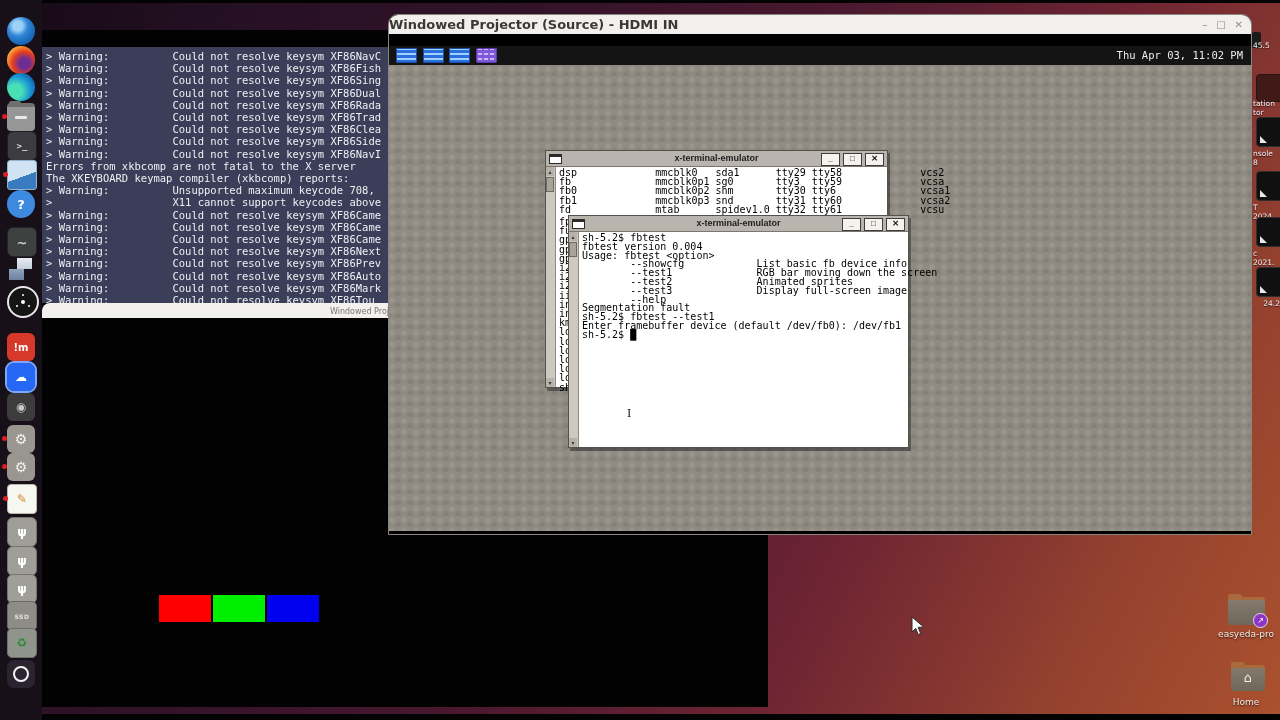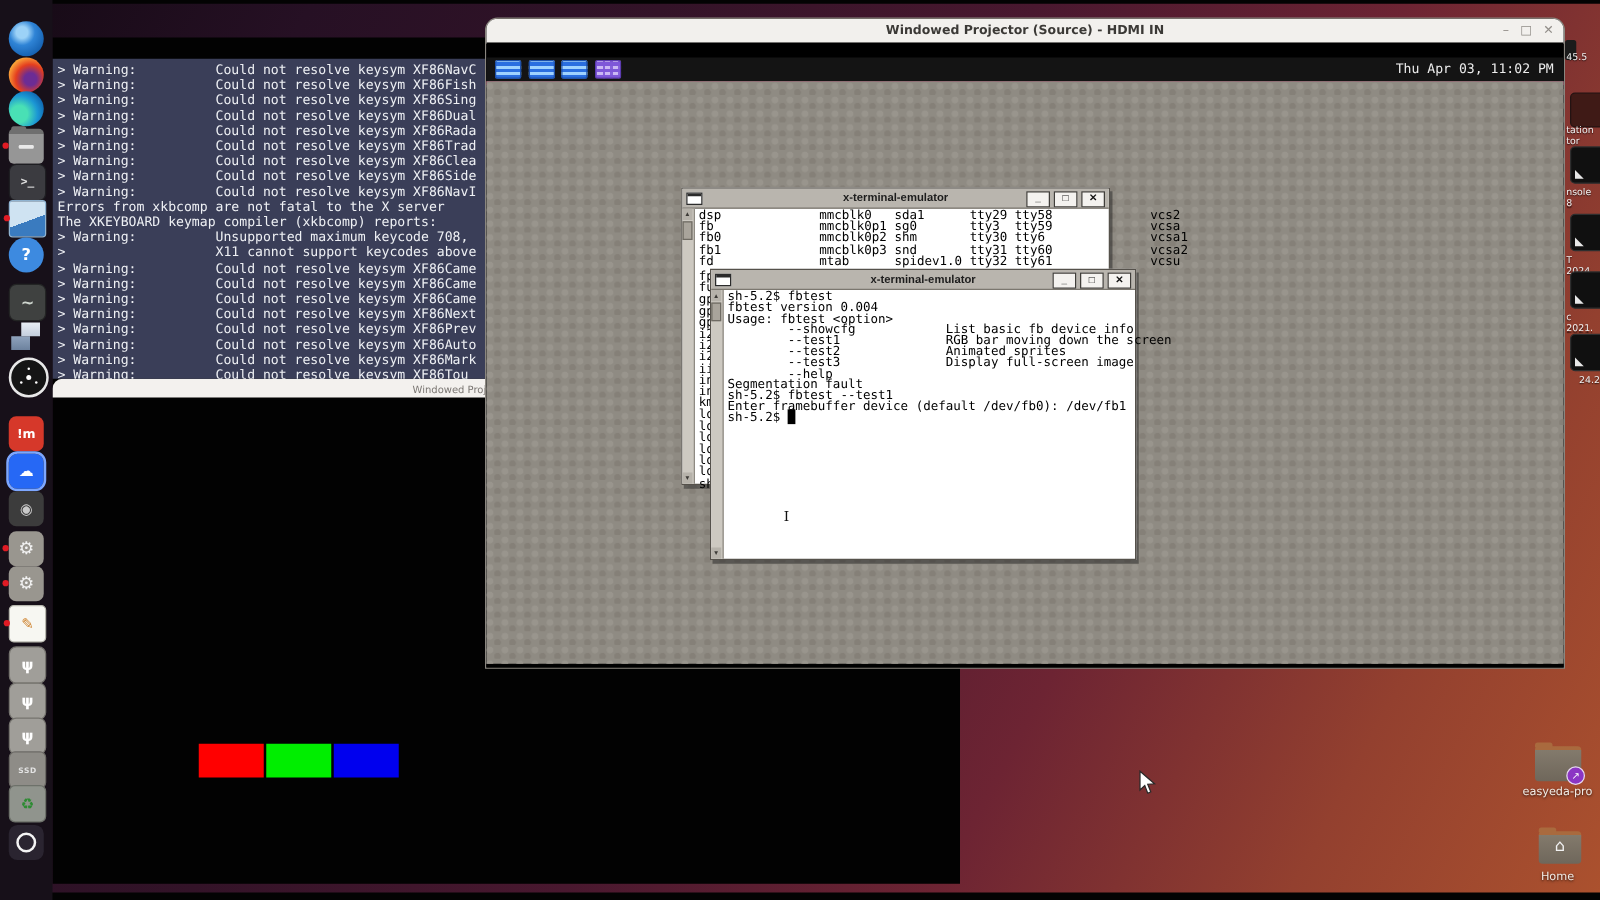--- a/index.html
+++ b/index.html
@@ -62,21 +62,21 @@
   #lt-body{position:absolute;left:0;top:15px;width:348px;height:256px;background:#3a3e58;overflow:hidden;}
   #lt-body pre{position:absolute;left:4px;top:3px;margin:0;font:10.5px/12.2px "DejaVu Sans Mono",monospace;color:#eef0f4;white-space:pre;}
 
   
   #behind-bar{left:42px;top:303px;width:348px;height:15px;background:#f3f1ee;border-radius:8px 0 0 0;overflow:hidden;}
   #behind-bar span{position:absolute;right:1px;top:4px;font-size:8px;color:#7a7672;white-space:nowrap;}
 
   
   #pj{left:388px;top:14px;width:864px;height:521px;border-radius:10px 10px 0 0;overflow:hidden;box-sizing:border-box;border:1px solid #8a867f;background:#000;}
   #pj-title{position:absolute;left:0;top:0;right:0;height:19px;background:#f2f0ed;border-bottom:1px solid #d4d0cb;}
-  #pj-title .t{display:block;text-align:center;font-size:10px;font-weight:bold;color:#3b3936;line-height:19px;}
+  #pj-title .t{display:block;text-align:left;font-size:13px;font-weight:bold;color:#3b3936;line-height:19px;}
   #pj-ctrls{position:absolute;right:8px;top:0;height:19px;display:flex;gap:9px;align-items:center;color:#918d88;font-size:10px;}
   #pj-screen{position:absolute;left:0;top:19px;right:0;height:502px;background:#000;}
   #pj-taskbar{position:absolute;left:0;top:12px;right:0;height:19px;background:#141414;border-bottom:3px solid #be185d;}
   .pj-tbicon{position:absolute;top:2px;width:21px;height:15px;border-radius:2px;}
   .tb-blue{background:repeating-linear-gradient(180deg,#9fd2ff 0 2px,#2a6ee0 2px 5px);box-shadow:inset 0 0 0 1px #1d4fa8;}
   .tb-purple{background:repeating-linear-gradient(90deg,rgba(126,87,216,.9) 0 2px,rgba(0,0,0,0) 2px 6px),repeating-linear-gradient(180deg,#cbb8f4 0 2px,#7e57d8 2px 5px);box-shadow:inset 0 0 0 1px #5c3bb0;}
   #pj-clock{position:absolute;right:8px;top:0;font:10.5px/19px "DejaVu Sans Mono",monospace;color:#ececec;}
   #pj-pattern{position:absolute;left:0;top:31px;right:0;height:466px;background-color:#8f8b83;
     background-image:radial-gradient(circle at 3px 4px,#99958d 2.5px,rgba(0,0,0,0) 3px),radial-gradient(circle at 9px 9px,#858078 2.5px,rgba(0,0,0,0) 3px);
     background-size:12px 11px;}

